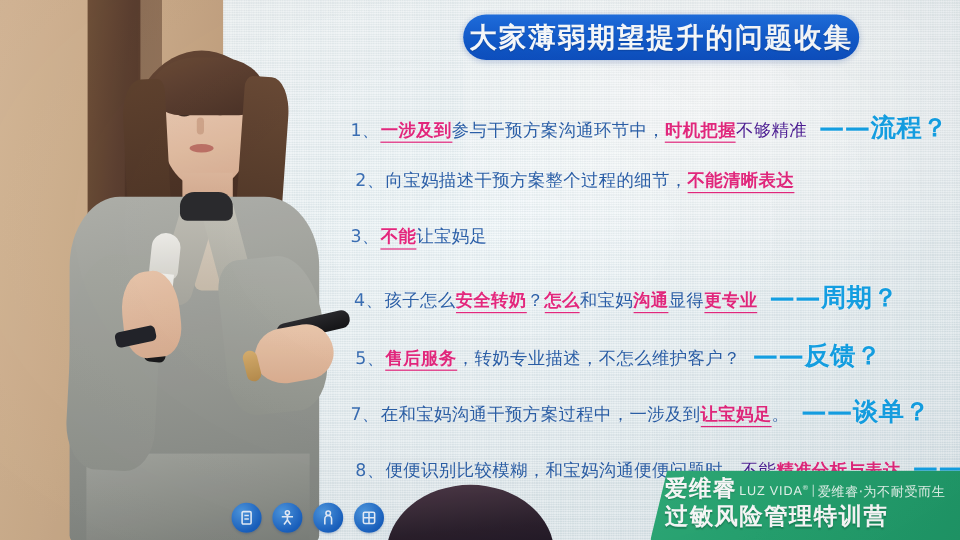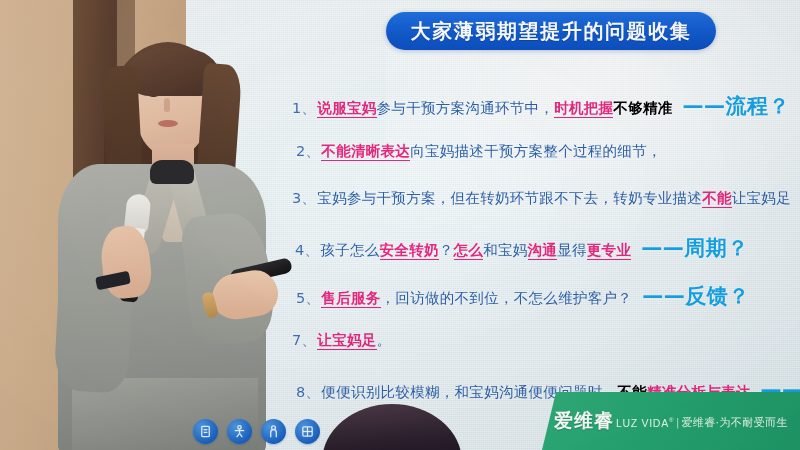--- a/index.html
+++ b/index.html
@@ -48,37 +48,37 @@
   
   .title-pill{
     position:absolute; left:386px; top:12px; width:330px; height:38px;
     background:linear-gradient(180deg,#1f6fe0,#1059cc 60%,#0d4fc0);
     border-radius:19px;
     display:flex; align-items:center; justify-content:center;
     box-shadow:0 1px 5px rgba(20,70,160,.28);
     z-index:6;
   }
   .title-pill span{
-    color:#fbfdff; font-size:20px; font-weight:bold; letter-spacing:1.6px;
+    color:#fbfdff; font-size:23px; font-weight:bold; letter-spacing:1.6px;
     text-shadow:0 1px 1px rgba(0,0,0,.18);
     white-space:nowrap;
   }
 
   
   .lines{ position:absolute; left:292px; top:78px; right:0; z-index:4; }
   .line{
     display:flex; align-items:baseline; white-space:nowrap;
     font-size:14.5px; line-height:1; color:#2a5fa8;
     letter-spacing:.3px;
     text-shadow:0 0 1px rgba(255,255,255,.85);
   }
   .line .num{ color:#3a6fb5; margin-right:1px; }
   .seg{ }
   .seg.blue{ color:#2a5fa8; }
-  .seg.darkblue{ color:#000000; font-weight:bold;text-align:right; }
+  .seg.darkblue{ color:#4c1d95; font-weight:normal;text-align:right; }
   .seg.red{
     color:#e5277e; font-weight:bold;
     border-bottom:1.5px solid #e5277e;
     padding-bottom:1px;
   }
   .seg.red-nu{ color:#e5277e; font-weight:bold; }
   .tag{
     color:#14a3e8; font-size:21px; font-weight:bold;
     margin-left:10px; letter-spacing:.5px;
     text-shadow:0 0 2px rgba(255,255,255,.9);
@@ -308,64 +308,65 @@
   </div>
 
   <div class="title-pill">
     <span>大家薄弱期望提升的问题收集</span>
   </div>
 
   <div class="lines">
 
     <div class="line" id="row0">
       <span class="num">1、</span>
-      <span class="seg red">说服宝妈</span>
+      <span class="seg red">一涉及到</span>
       <span class="seg blue">参与干预方案沟通环节中，</span>
       <span class="seg red">时机把握</span>
       <span class="seg darkblue">不够精准</span>
       <span class="tag">——流程？</span>
     </div>
 
     <div class="line" id="row1">
       <span class="num">2、</span>
+      <span class="seg blue">向宝妈描述干预方案整个过程的细节，</span>
       <span class="seg red">不能清晰表达</span>
-      <span class="seg blue">向宝妈描述干预方案整个过程的细节，</span>
     </div>
 
     <div class="line" id="row2">
       <span class="num">3、</span>
-      <span class="seg blue">宝妈参与干预方案，但在转奶环节跟不下去，转奶专业描述</span>
       <span class="seg red">不能</span>
       <span class="seg blue">让宝妈足</span>
     </div>
 
     <div class="line" id="row3">
       <span class="num">4、</span>
       <span class="seg blue">孩子怎么</span>
       <span class="seg red">安全转奶</span>
       <span class="seg blue">？</span>
       <span class="seg red">怎么</span>
       <span class="seg blue">和宝妈</span>
       <span class="seg red">沟通</span>
       <span class="seg blue">显得</span>
       <span class="seg red">更专业</span>
       <span class="tag">——周期？</span>
     </div>
 
     <div class="line" id="row4">
       <span class="num">5、</span>
       <span class="seg red">售后服务</span>
-      <span class="seg blue">，回访做的不到位，不怎么维护客户？</span>
+      <span class="seg blue">，转奶专业描述，不怎么维护客户？</span>
       <span class="tag">——反馈？</span>
     </div>
 
     <div class="line" id="row5">
       <span class="num">7、</span>
+      <span class="seg blue">在和宝妈沟通干预方案过程中，一涉及到</span>
       <span class="seg red">让宝妈足</span>
       <span class="seg blue">。</span>
+      <span class="tag">——谈单？</span>
     </div>
 
     <div class="line" id="row6">
       <span class="num">8、</span>
       <span class="seg blue">便便识别比较模糊，和宝妈沟通便便问题时，</span>
       <span class="seg darkblue">不能</span>
       <span class="seg red-nu">精准分析与表达</span>
       <span class="tag">——</span>
     </div>
 
@@ -440,16 +441,17 @@
   <div class="audience-halo"></div>
   <div class="audience-head"></div>
 
   <div class="brand">
     <div class="brand-row1">
       <span class="brand-name">爱维睿</span>
       <span class="brand-latin"><span>LUZ VIDA</span><span class="brand-sup">®</span></span>
       <span class="brand-divider">|</span>
       <span class="brand-slogan">爱维睿·为不耐受而生</span>
     </div>
+    <div class="brand-row2">过敏风险管理特训营</div>
   </div>
 
   <div class="grade"></div>
 </div>
 
 </body></html>

